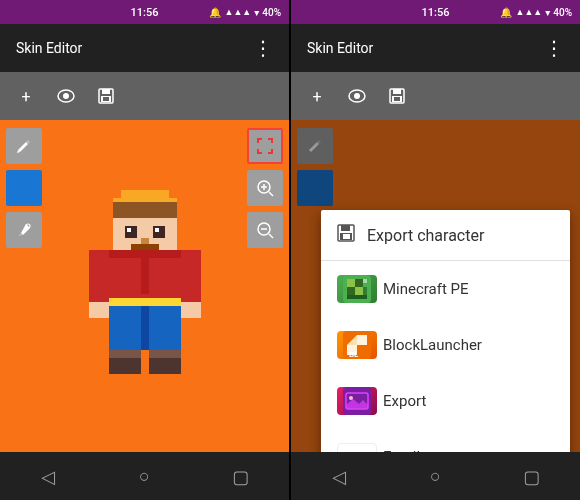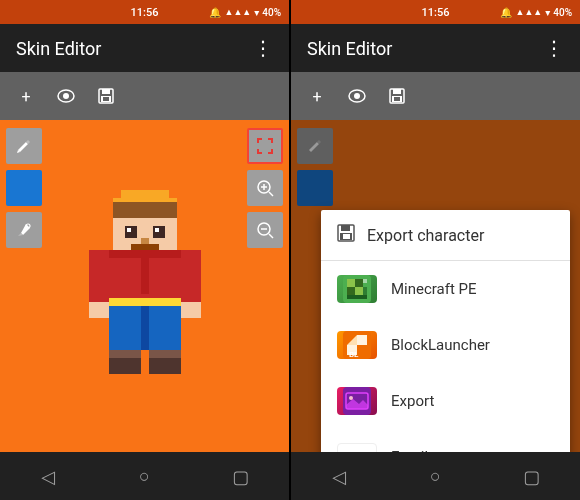--- a/index.html
+++ b/index.html
@@ -19,21 +19,21 @@
       background: #424242;
       display: flex;
       flex-direction: column;
       position: relative;
       overflow: hidden;
     }
 
     
     .status-bar {
       height: 24px;
-      background: #c2410c;
+      background: #701a75;
       display: flex;
       align-items: center;
       justify-content: center;
       color: #fff;
       font-size: 11px;
       font-weight: 500;
       position: relative;
       flex-shrink: 0;
     }
     .status-bar .status-right {
@@ -49,21 +49,21 @@
     .app-bar {
       height: 48px;
       background: #212121;
       display: flex;
       align-items: center;
       padding: 0 16px;
       flex-shrink: 0;
     }
     .app-bar-title {
       color: #fff;
-      font-size: 18px;
+      font-size: 14px;
       font-weight: 400;
       flex: 1;
     }
     .app-bar-more {
       color: #fff;
       font-size: 20px;
       cursor: pointer;
     }
 
     
@@ -221,21 +221,21 @@
     }
     .popup-header-text {
       font-size: 16px;
       color: #333;
       font-weight: 400;
     }
     .popup-item {
       display: flex;
       align-items: center;
       padding: 14px 16px;
-      gap: 14px;
+      gap: 6px;
       cursor: pointer;
     }
     .popup-item-icon {
       width: 40px;
       height: 28px;
       border-radius: 4px;
       overflow: hidden;
       flex-shrink: 0;
       display: flex;
       align-items: center;

